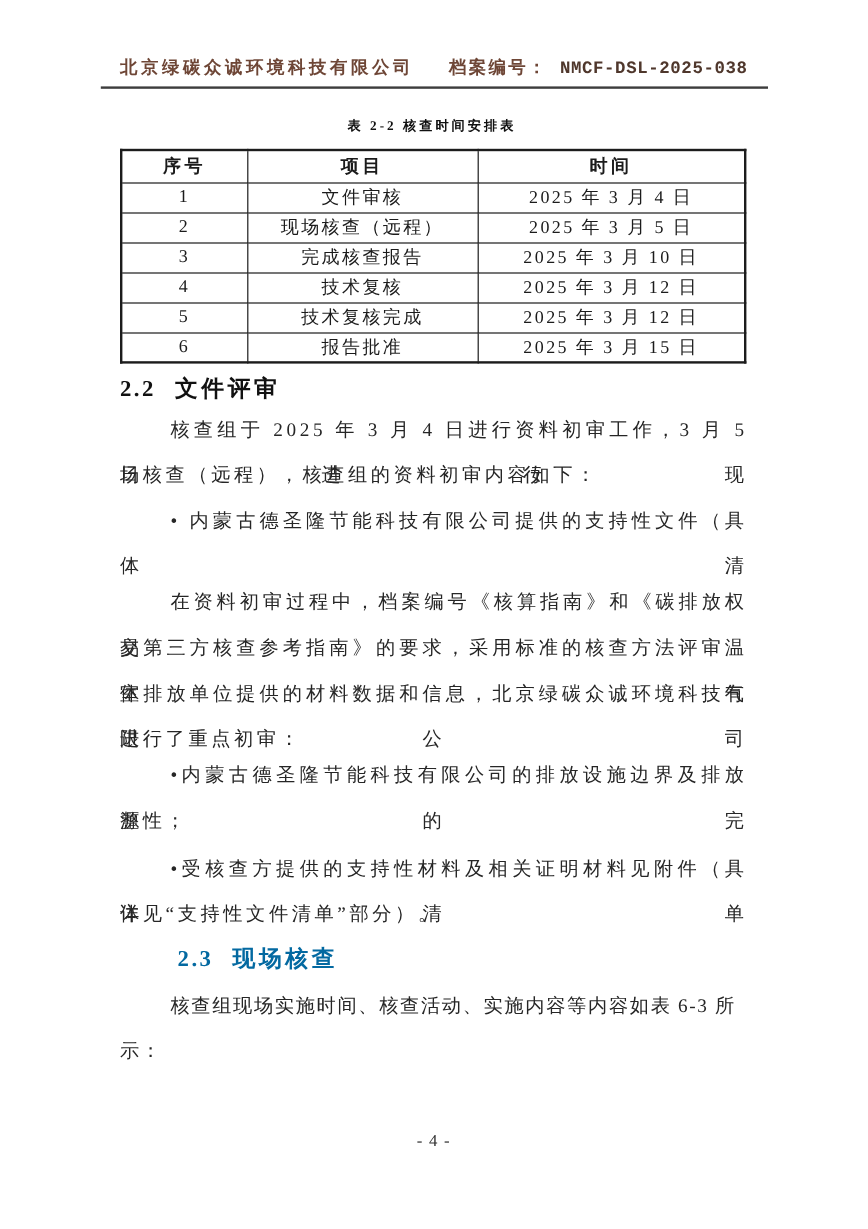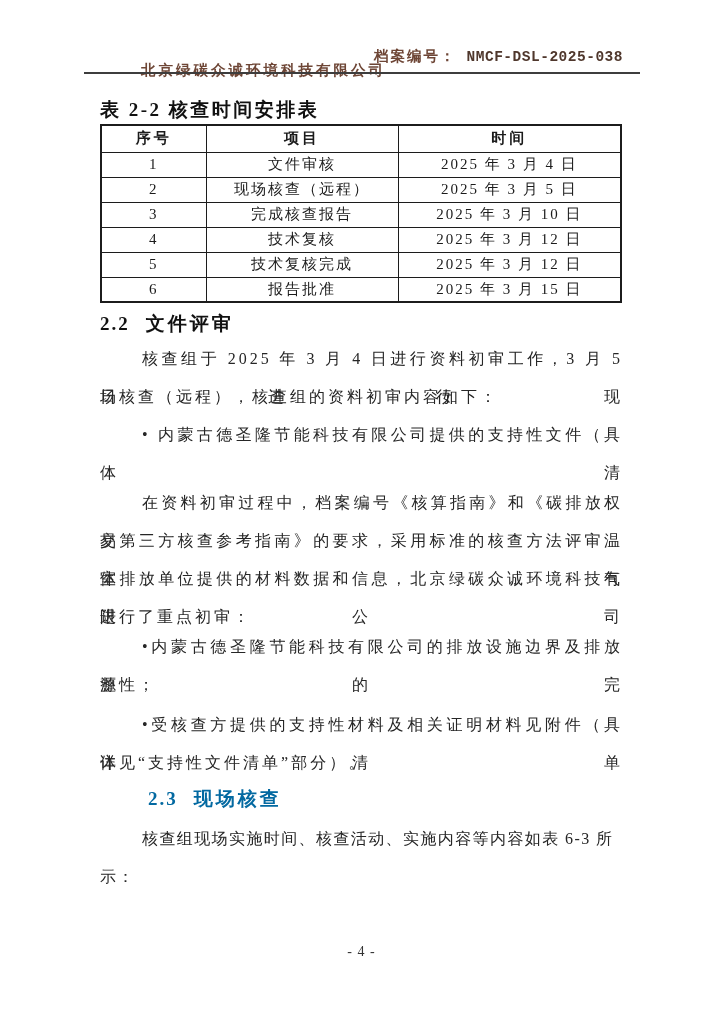--- a/index.html
+++ b/index.html
@@ -9,38 +9,38 @@
     width: 723px;
     height: 1024px;
     margin: 0 auto;
     background: #ffffff;
     overflow: hidden;
     font-family: "Liberation Serif", "DejaVu Serif", serif;
     color: #262626;
   }
   
   .hdr-company {
-    position: absolute; top: 61px; left: 100px;
+    position: absolute; top: 47px; left: 100px;
     font-size: 14.5px; letter-spacing: 3px;
-    color: #6e4636; font-weight: bold; margin-left: 41px;
+    color: #6e4636; font-weight: bold;
   }
   .hdr-doc {
     position: absolute; top: 47px; right: 100px;
     font-size: 14.5px; color: #6e4636;
   }
   .hdr-doc .lbl { letter-spacing: 2px; font-weight: bold; }
   .hdr-doc .num { margin-left: 10px; color: #4f372c; letter-spacing: 0.5px; font-weight: bold; font-family: Liberation Mono, monospace; }
   .hdr-rule {
     position: absolute; top: 72px; left: 84px; width: 556px; height: 0;
     border-top: 2px solid #3d3d3d;
   }
   
   .caption {
     position: absolute; top: 97px; left: 100px; width: 520px;
-    text-align: left; font-size: 19px; font-weight: bold;
+    text-align: center; font-size: 11px; font-weight: bold;
     letter-spacing: 2.5px; color: #111;
   }
   
   .tbl-wrap { position: absolute; top: 124px; left: 100px; }
   table.schedule {
     border-collapse: collapse;
     width: 520px;
     border: 2px solid #1c1c1c;
     table-layout: fixed;
   }

